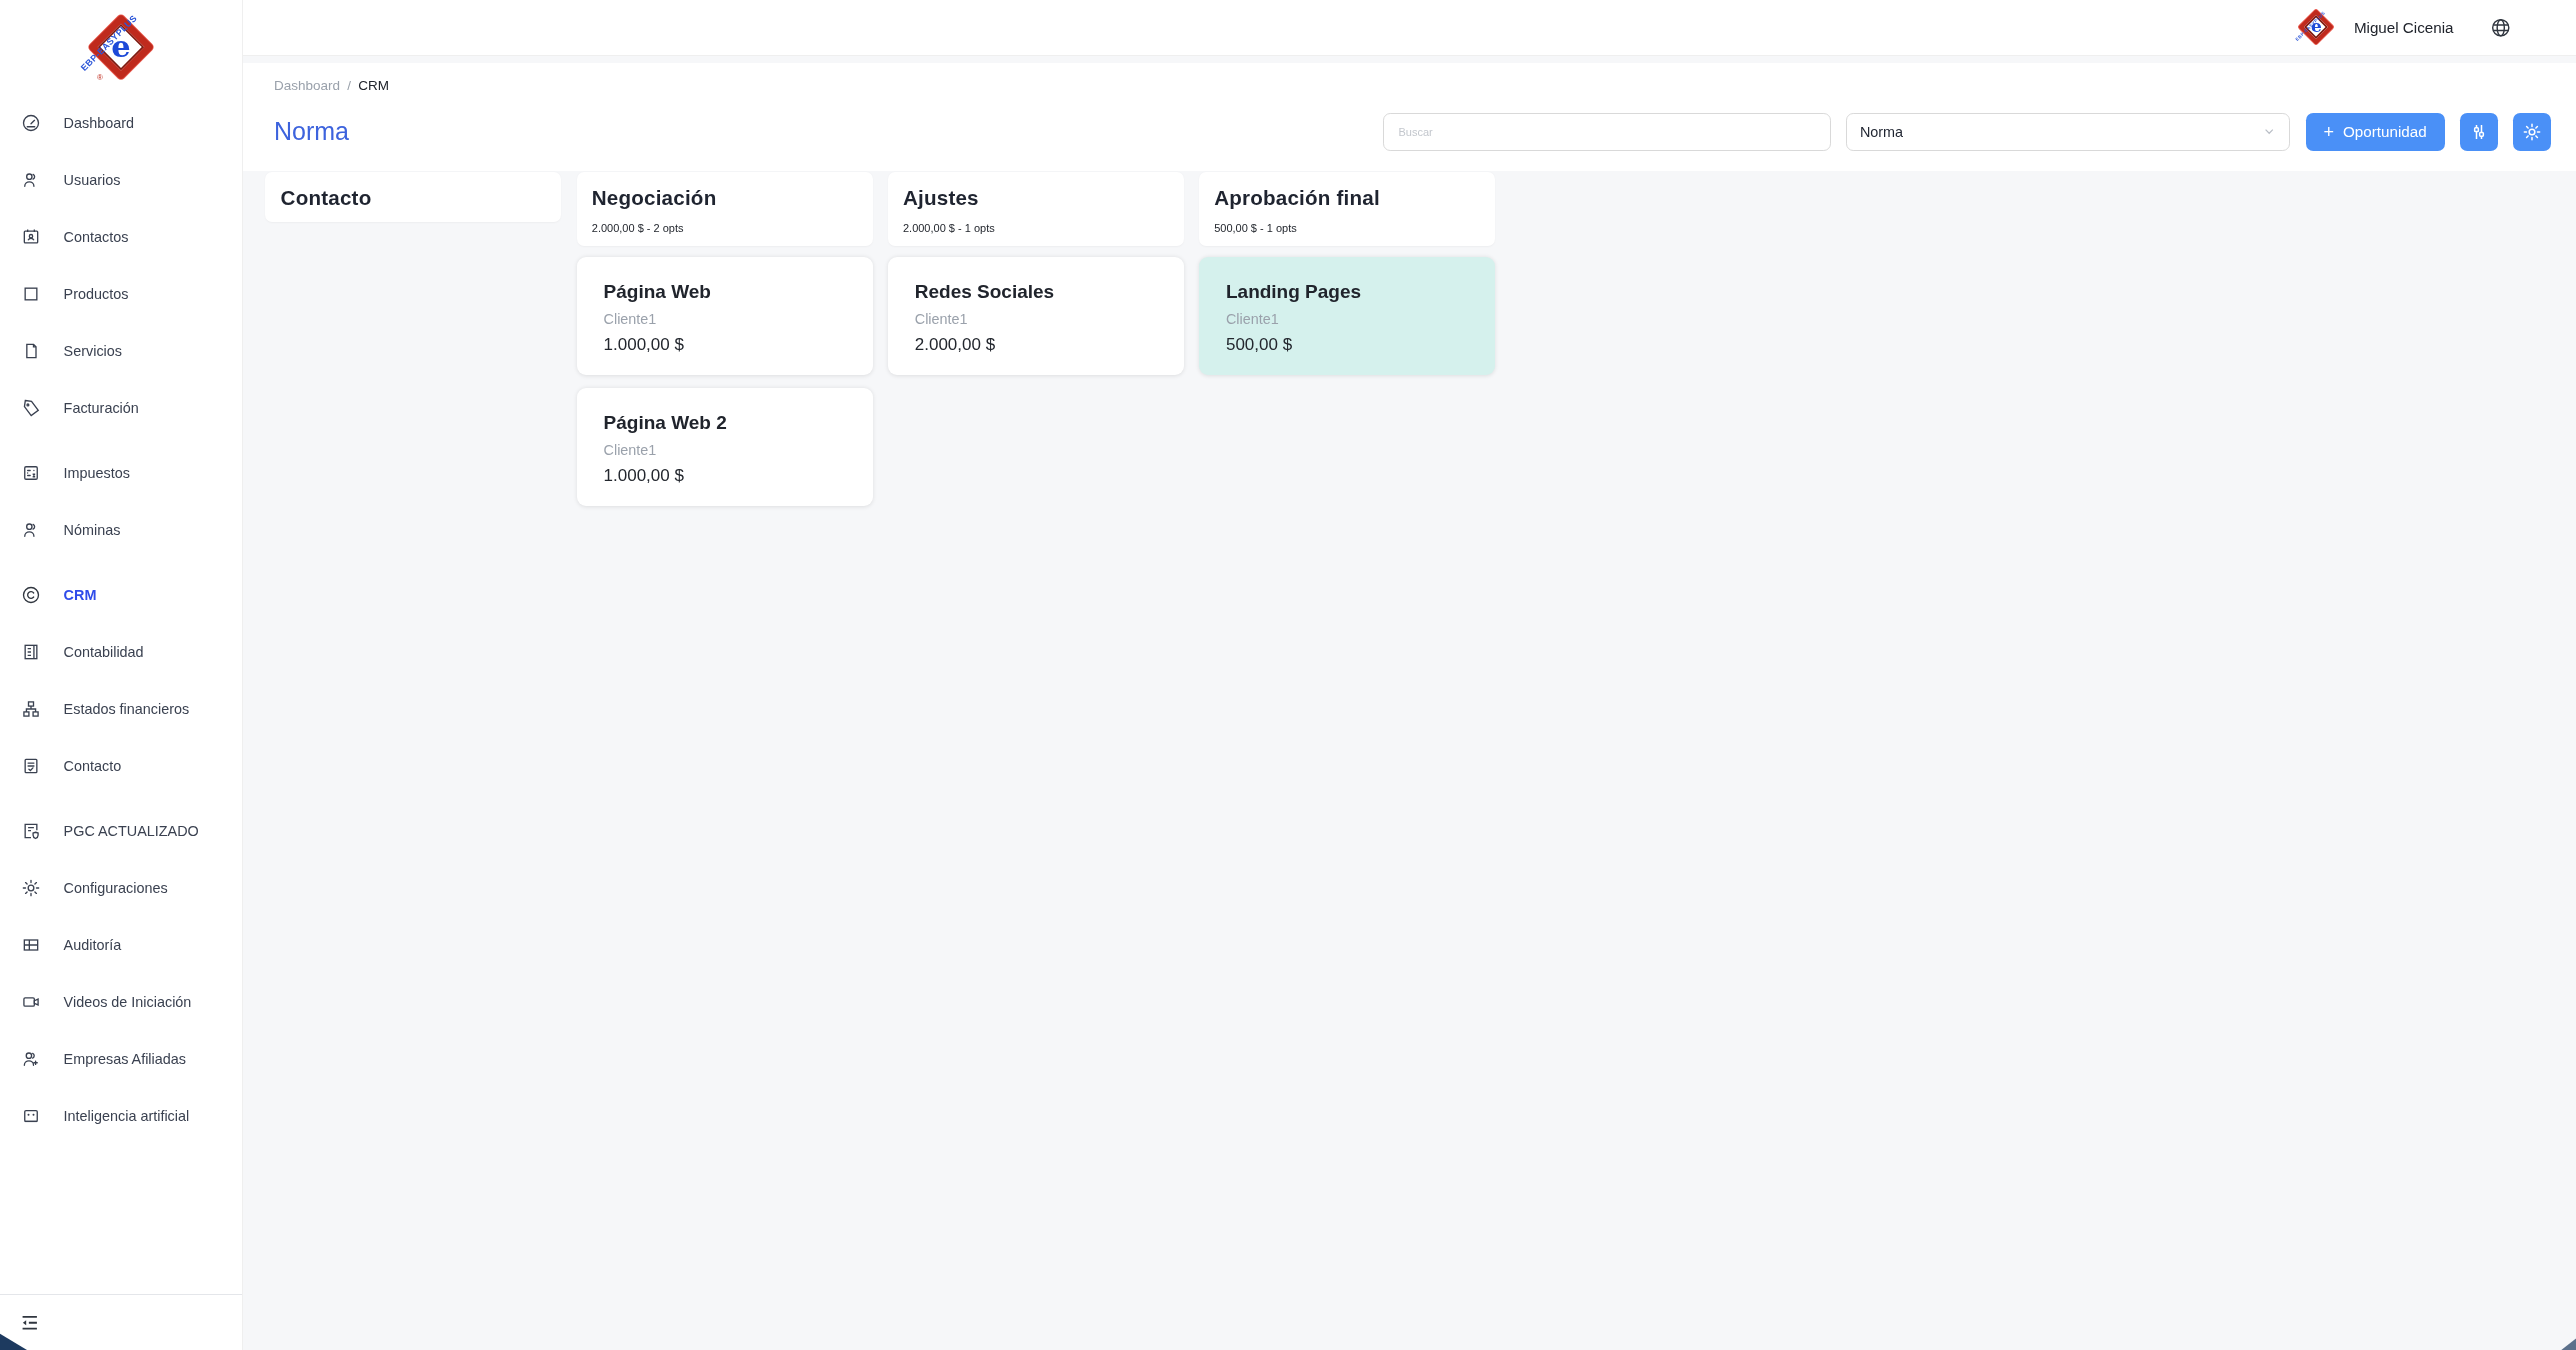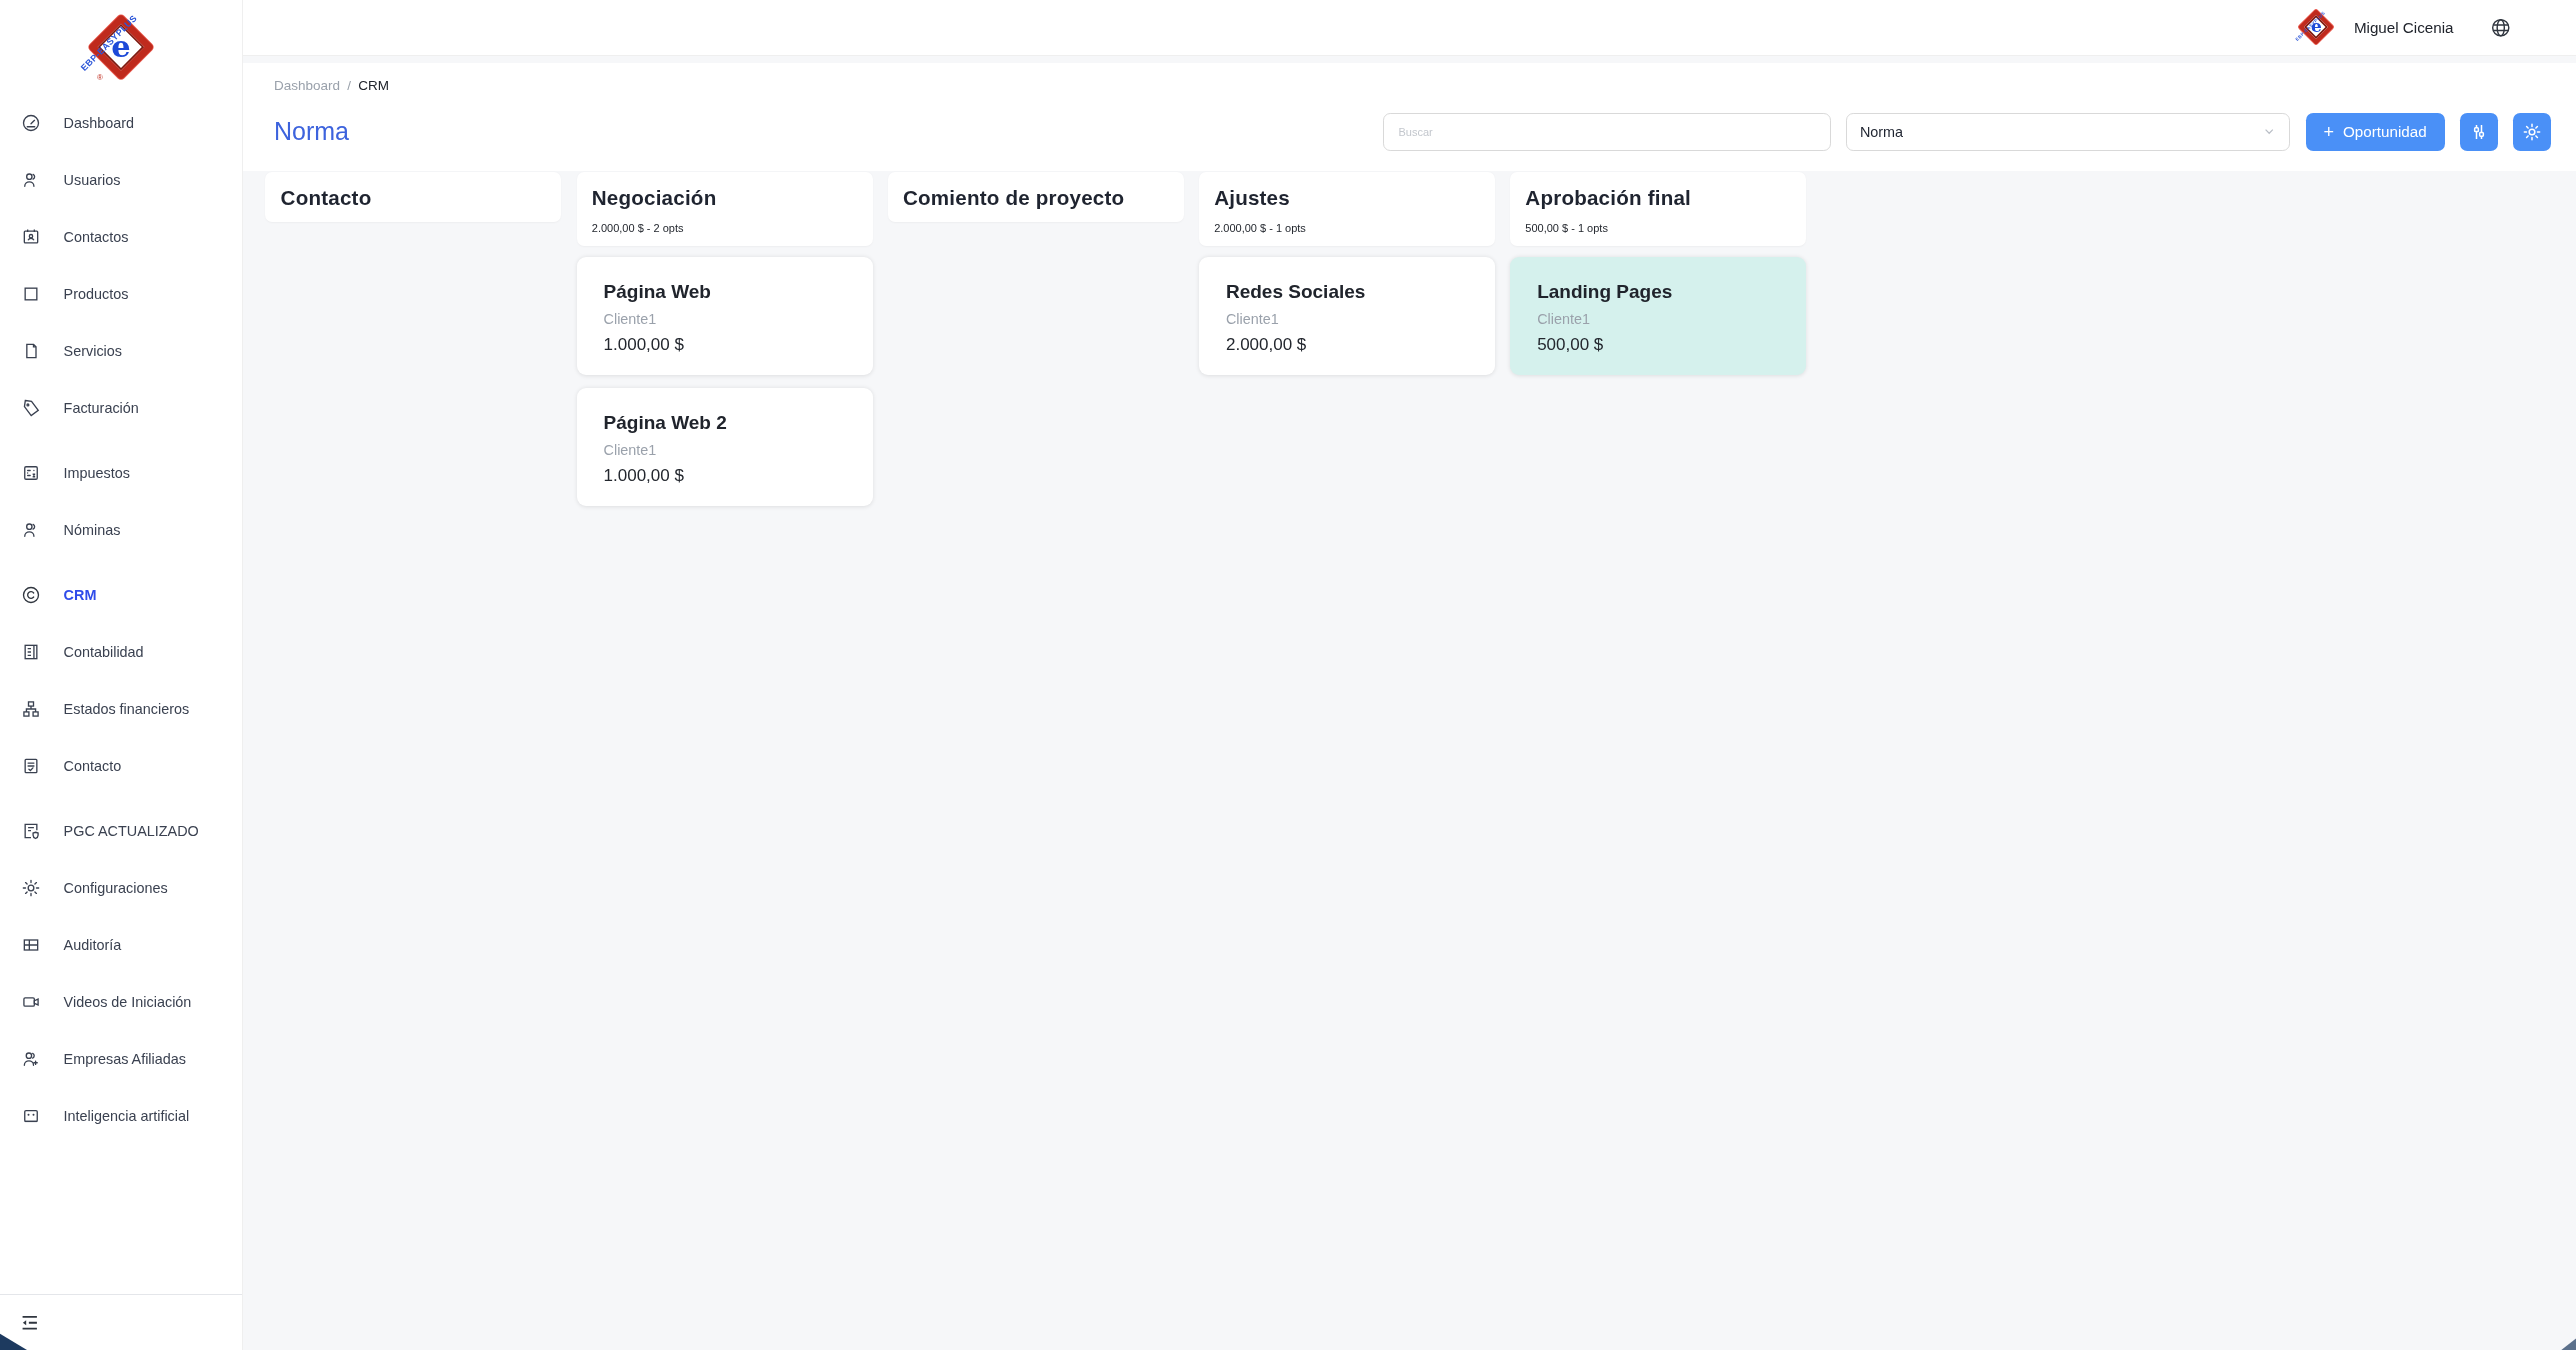--- a/index.html
+++ b/index.html
@@ -417,26 +417,20 @@
           <div class="card-amount">1.000,00 $</div>
         </div>
         <div class="card">
           <div class="card-title">Página Web 2</div>
           <div class="card-client">Cliente1</div>
           <div class="card-amount">1.000,00 $</div>
         </div>
       </div>
     </div>
 
-    <div class="column">
-      <div class="col-header">
-        <div class="col-title">Comiento de proyecto</div>
-      </div>
-      <div class="cards"></div>
-    </div>
 
     <div class="column">
       <div class="col-header">
         <div class="col-title">Ajustes</div>
         <div class="col-summary">2.000,00 $ - 1 opts</div>
       </div>
       <div class="cards">
         <div class="card">
           <div class="card-title">Redes Sociales</div>
           <div class="card-client">Cliente1</div>

